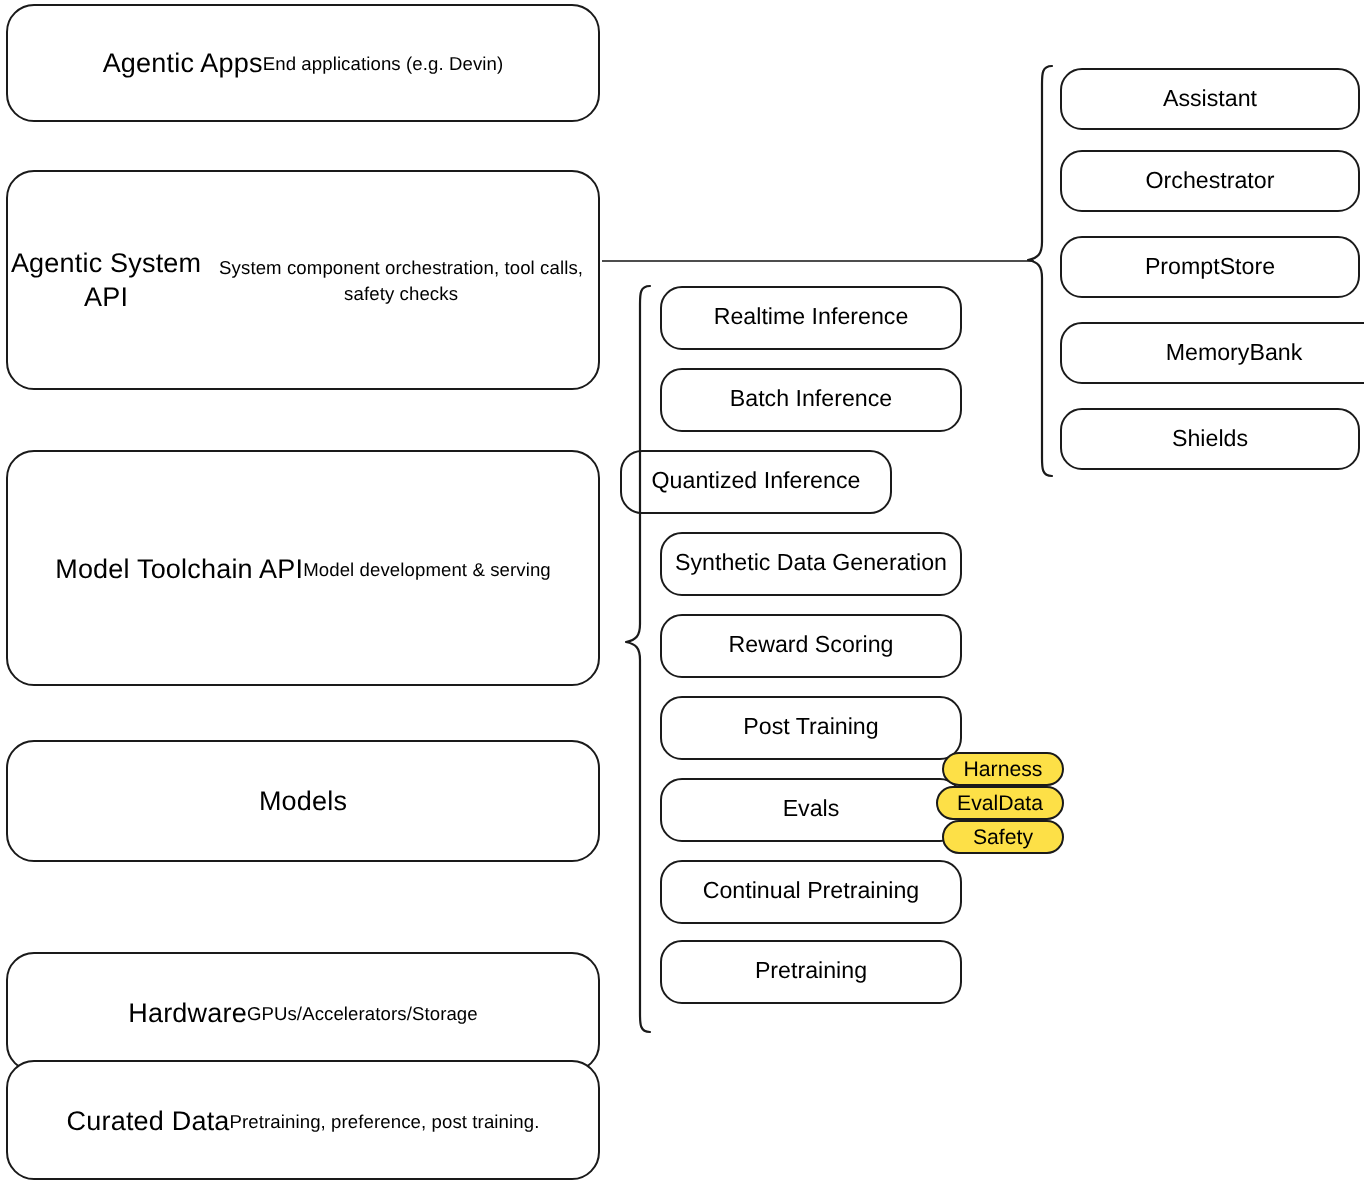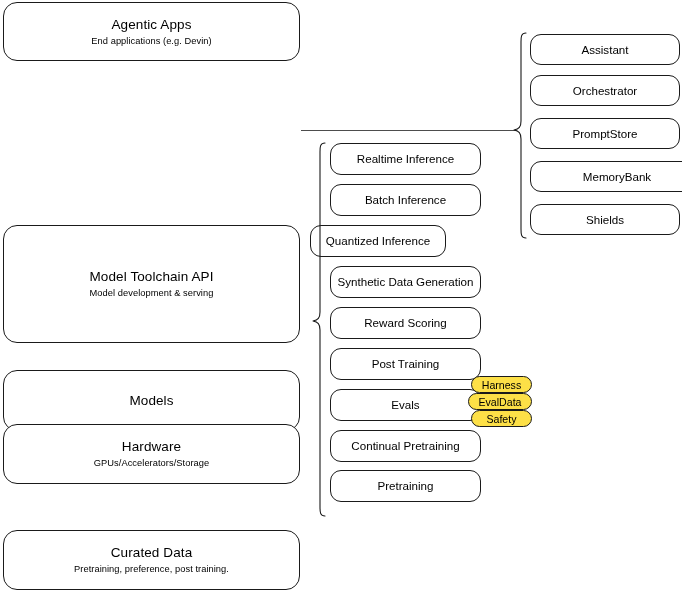--- a/index.html
+++ b/index.html
@@ -21,21 +21,21 @@
   }
 
   
   .box {
     position: absolute;
     box-sizing: border-box;
     background: #ffffff;
     border: 1.1px solid #1a1a1a;
     border-radius: 12px;
     display: flex;
-    flex-direction: column;
+    flex-direction: row;
     align-items: center;
     justify-content: center;
     text-align: center;
     color: #000000;
   }
 
   
   .layer-box {
     border-radius: 14px;
   }
@@ -108,31 +108,35 @@
 </head>
 <body>
 
 <div id="canvas">
 
   <div class="box layer-box" style="left:3px; top:2px; width:297px; height:59px;">
     <div class="layer-title">Agentic Apps</div>
     <div class="layer-sub">End applications (e.g. Devin)</div>
   </div>
 
+  <div class="box layer-box" style="left:3px; top:85px; width:297px; height:110px;">
+    <div class="layer-title">Agentic System API</div>
+    <div class="layer-sub">System component orchestration, tool calls, safety checks</div>
+  </div>
 
   <div class="box layer-box" style="left:3px; top:225px; width:297px; height:118px;">
     <div class="layer-title">Model Toolchain API</div>
     <div class="layer-sub">Model development &amp; serving</div>
   </div>
 
   <div class="box layer-box" style="left:3px; top:370px; width:297px; height:61px;">
     <div class="layer-title">Models</div>
   </div>
 
-  <div class="box layer-box" style="left:3px; top:424px; width:297px; height:60px;">
+  <div class="box layer-box" style="left:3px; top:476px; width:297px; height:60px;">
     <div class="layer-title">Hardware</div>
     <div class="layer-sub">GPUs/Accelerators/Storage</div>
   </div>
 
   <div class="box layer-box" style="left:3px; top:530px; width:297px; height:60px;">
     <div class="layer-title">Curated Data</div>
     <div class="layer-sub">Pretraining, preference, post training.</div>
   </div>
 
   <div class="connector" style="left:301px; top:130px; width:216px;"></div>

